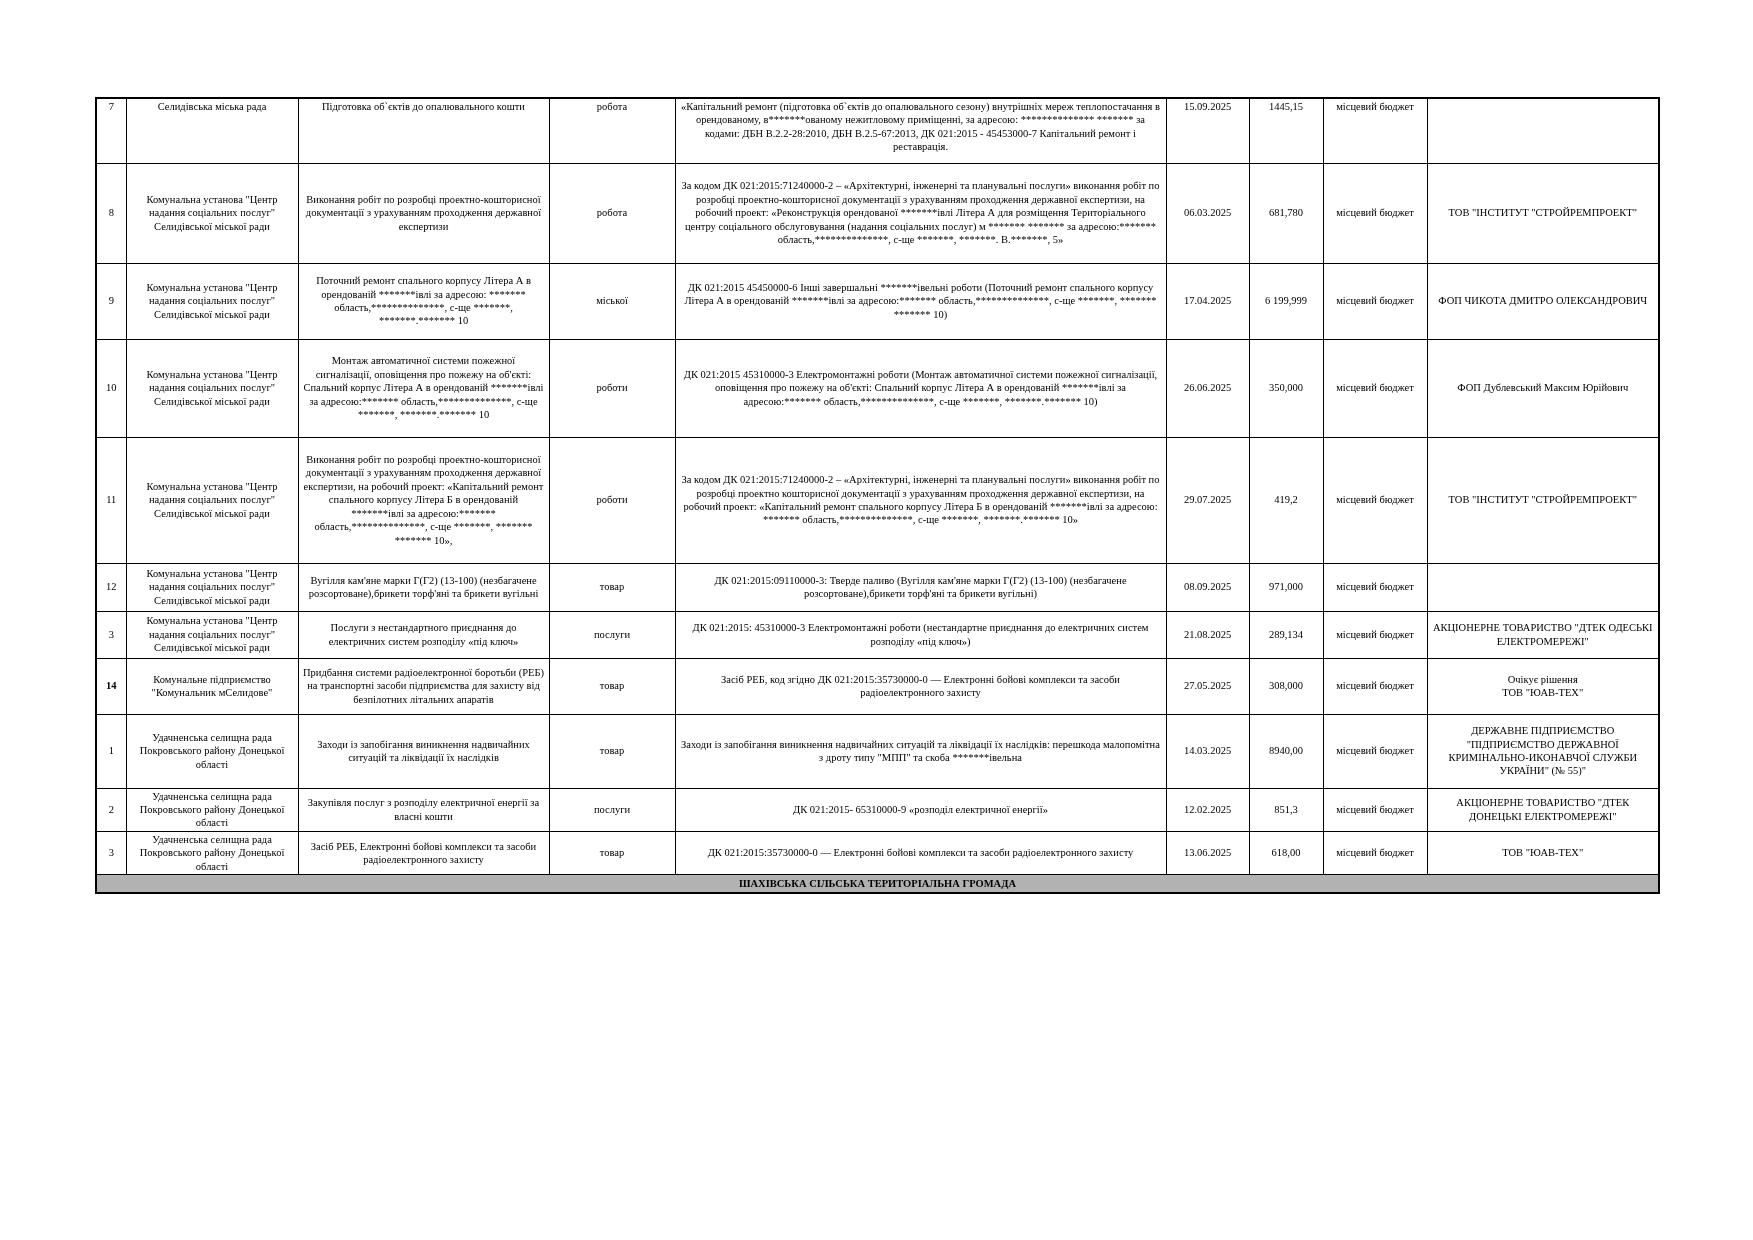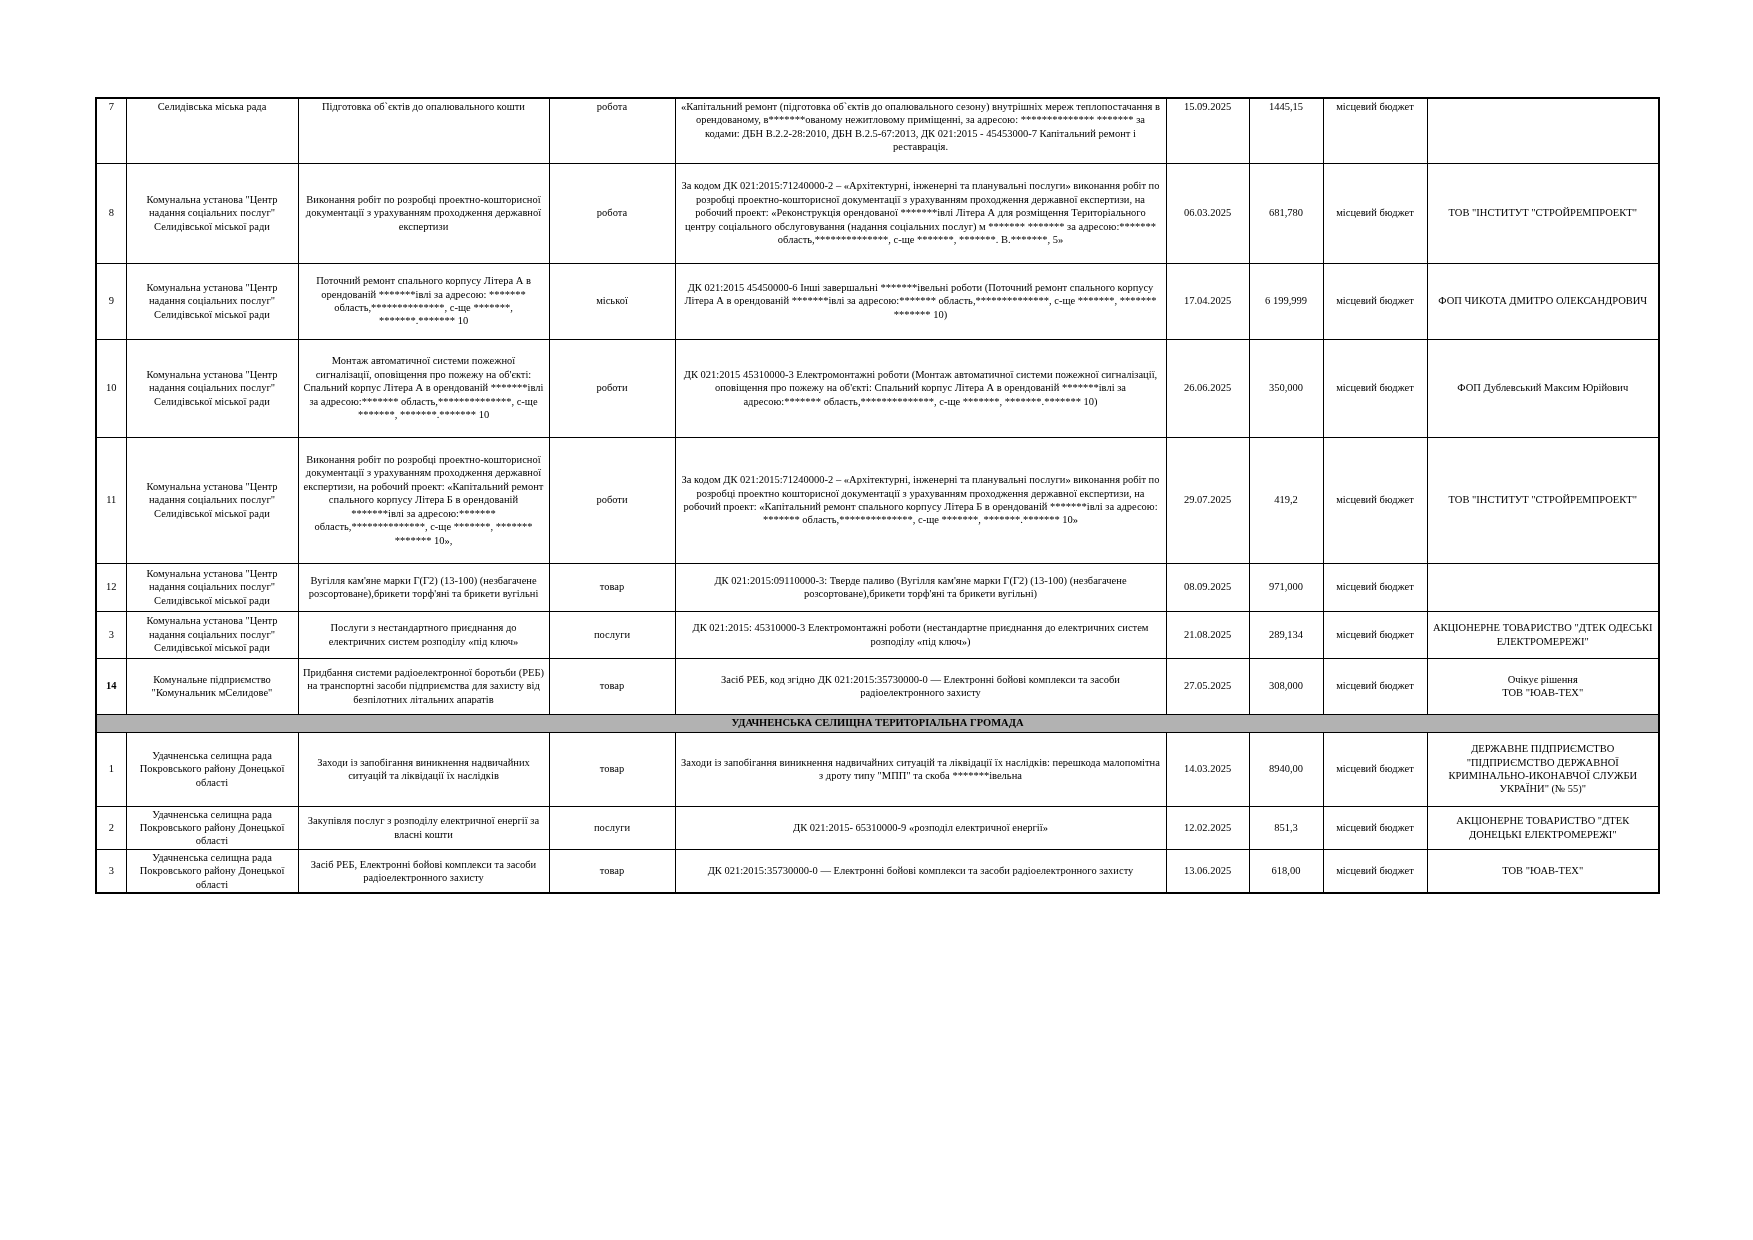--- a/index.html
+++ b/index.html
@@ -118,23 +118,20 @@
           <td class="cell-work">Придбання системи радіоелектронної боротьби (РЕБ) на  транспортні засоби підприємства для захисту від безпілотних літальних апаратів</td>
           <td class="cell-type">товар</td>
           <td class="cell-detail">Засіб РЕБ, код згідно ДК 021:2015:35730000-0 — Електронні бойові комплекси та засоби радіоелектронного захисту</td>
           <td class="cell-date">27.05.2025</td>
           <td class="cell-amount">308,000</td>
           <td class="cell-budget">місцевий бюджет</td>
           <td class="cell-contractor">Очікує рішення
 ТОВ "ЮАВ-ТЕХ"</td>
         </tr>
         <tr>
-          <td colspan="9" class="band" style="height: 18px;">УДАЧНЕНСЬКА СЕЛИЩНА ТЕРИТОРІАЛЬНА ГРОМАДА</td>
-        </tr>
-        <tr>
           <td class="cell-num" style="height: 74px;">1</td>
           <td class="cell-org">Удачненська селищна рада Покровського району Донецької області</td>
           <td class="cell-work">Заходи із запобігання виникнення надвичайних ситуацій та ліквідації їх наслідків</td>
           <td class="cell-type">товар</td>
           <td class="cell-detail">Заходи із запобігання виникнення надвичайних  ситуацій та ліквідації їх наслідків: перешкода малопомітна з дроту типу "МПП" та скоба *******івельна</td>
           <td class="cell-date">14.03.2025</td>
           <td class="cell-amount">8940,00</td>
           <td class="cell-budget">місцевий бюджет</td>
           <td class="cell-contractor">ДЕРЖАВНЕ ПІДПРИЄМСТВО "ПІДПРИЄМСТВО ДЕРЖАВНОЇ КРИМІНАЛЬНО-ИКОНАВЧОЇ СЛУЖБИ УКРАЇНИ" (№ 55)"</td>
         </tr>
@@ -153,15 +150,18 @@
           <td class="cell-num" style="height: 39px;">3</td>
           <td class="cell-org">Удачненська селищна рада Покровського району Донецької області</td>
           <td class="cell-work">Засіб РЕБ, Електронні бойові комплекси та засоби радіоелектронного захисту</td>
           <td class="cell-type">товар</td>
           <td class="cell-detail">ДК 021:2015:35730000-0 — Електронні бойові комплекси та засоби радіоелектронного захисту</td>
           <td class="cell-date">13.06.2025</td>
           <td class="cell-amount">618,00</td>
           <td class="cell-budget">місцевий бюджет</td>
           <td class="cell-contractor">ТОВ "ЮАВ-ТЕХ"</td>
         </tr>
+        <tr>
+          <td colspan="9" class="band" style="height: 18px;">ШАХІВСЬКА СІЛЬСЬКА ТЕРИТОРІАЛЬНА ГРОМАДА</td>
+        </tr>
       </tbody>
   </table>
 </div>
 
 </body></html>

